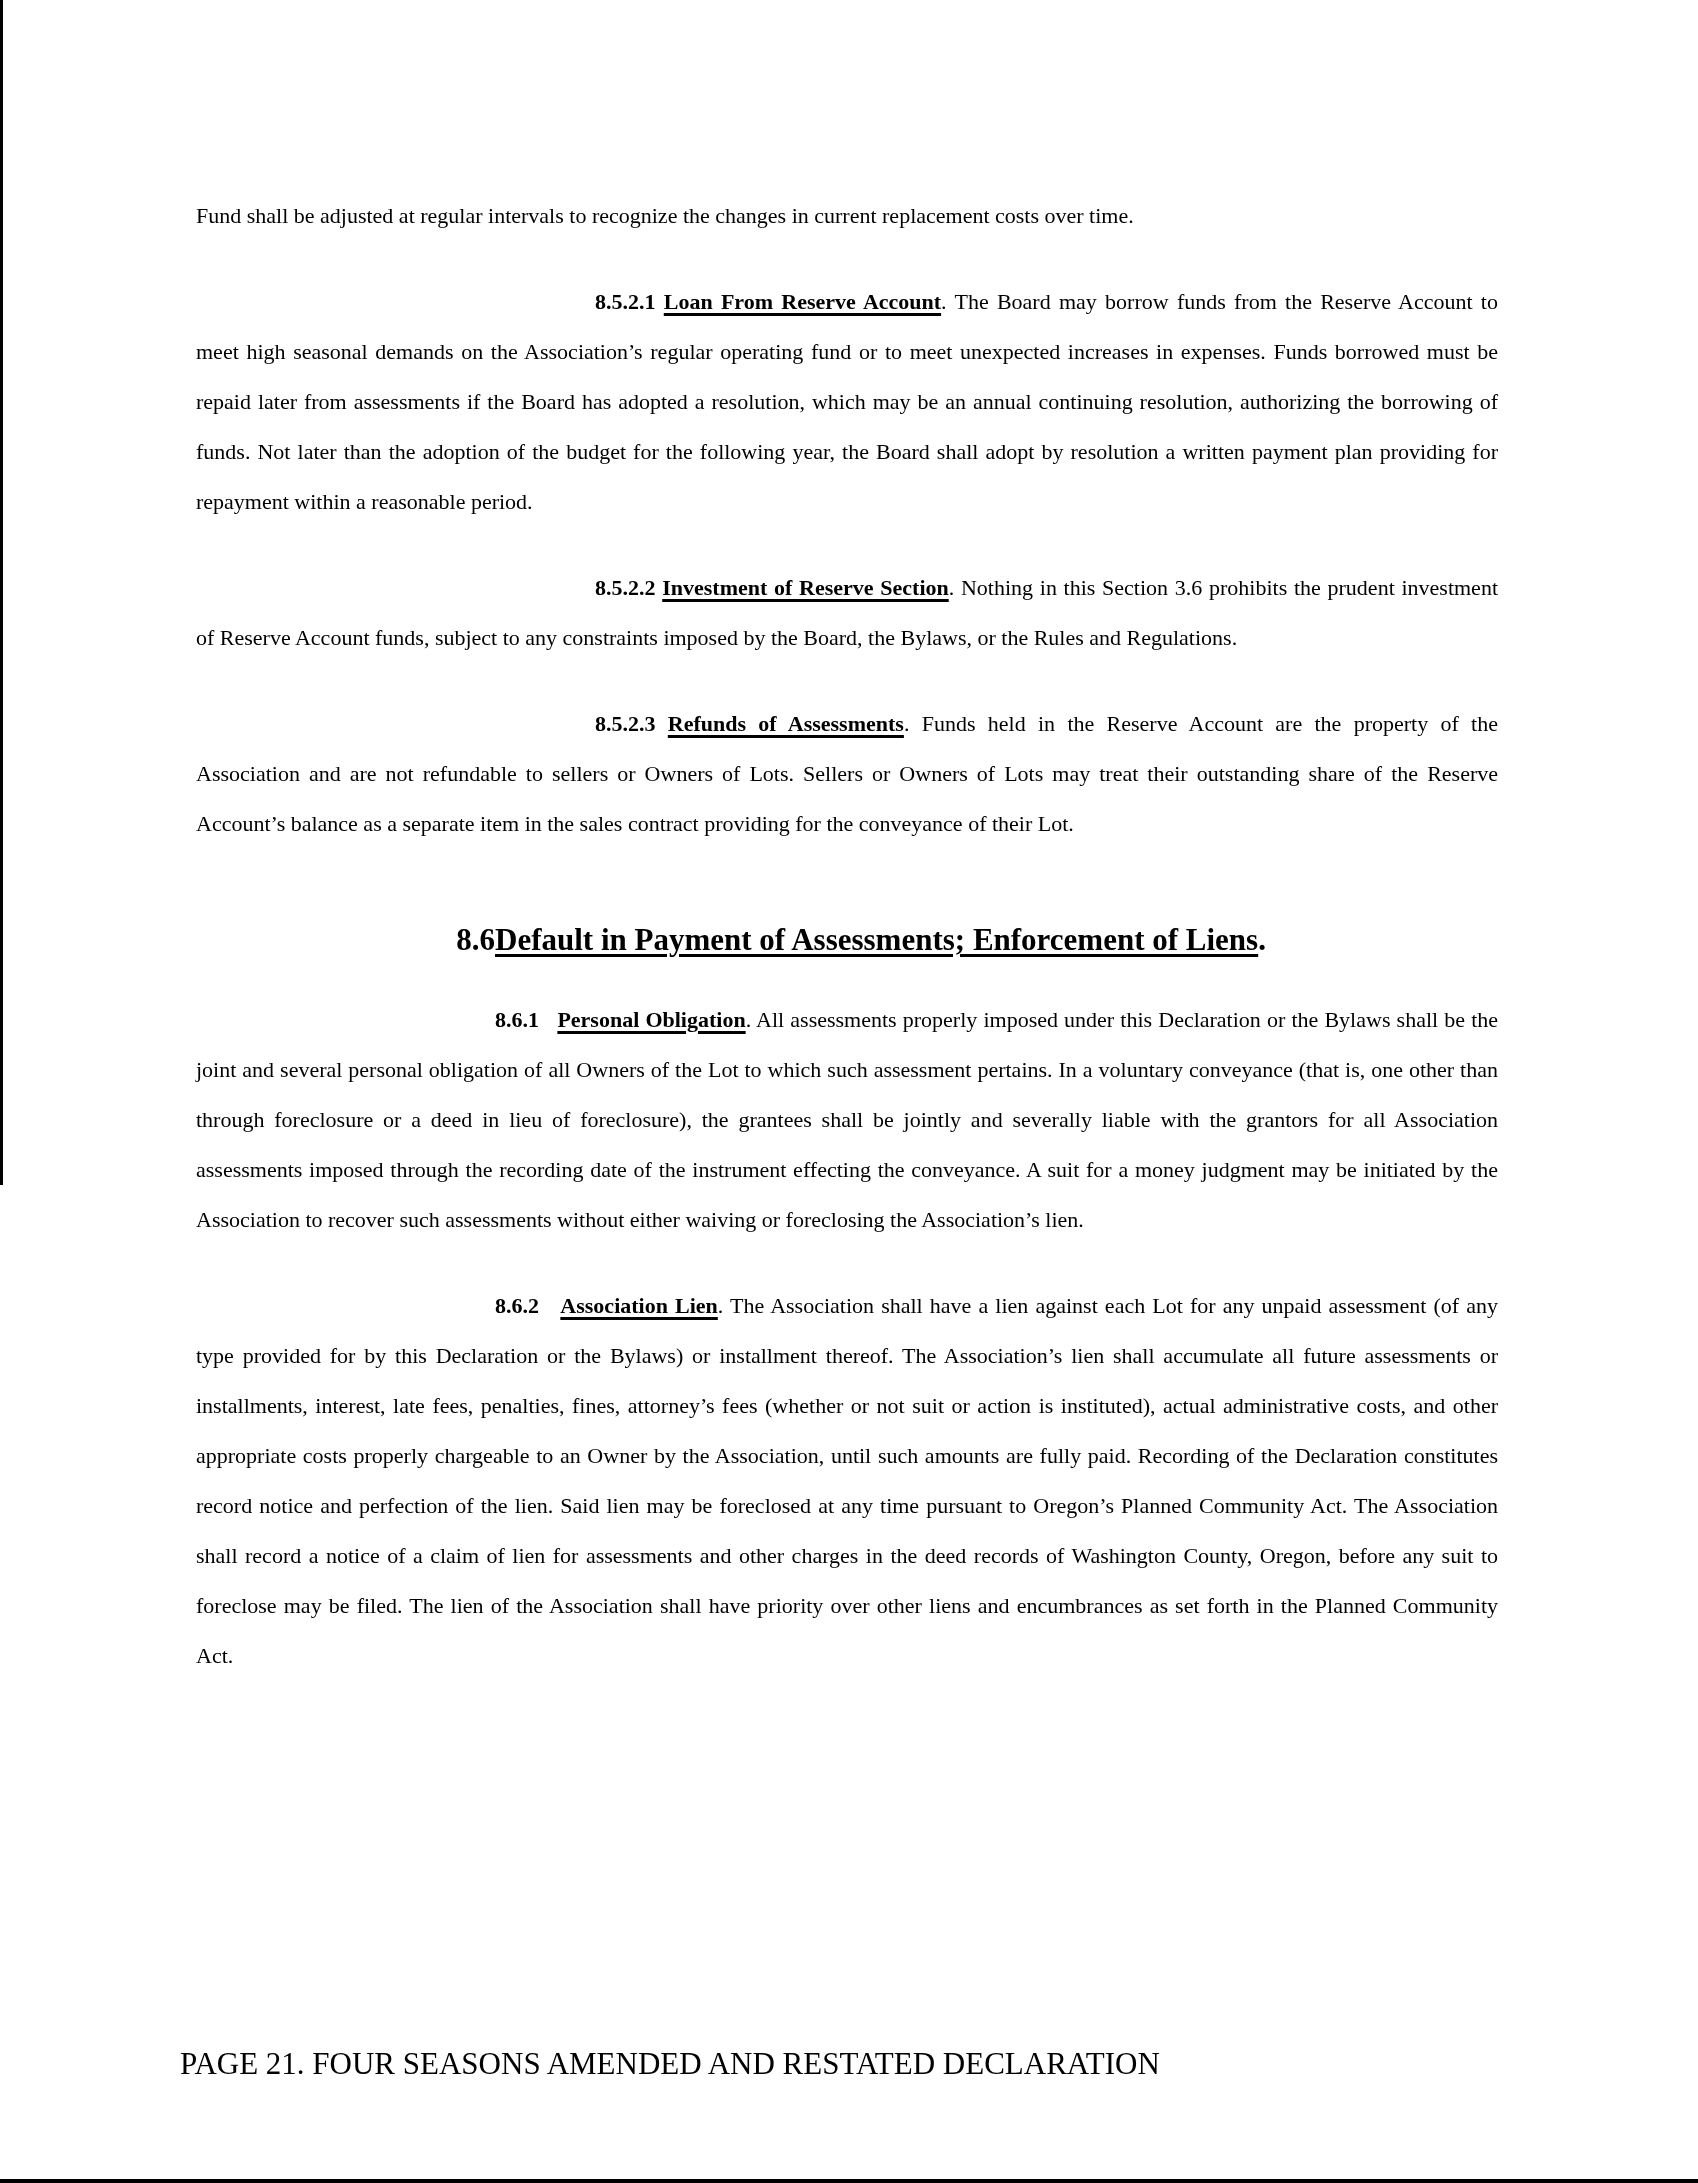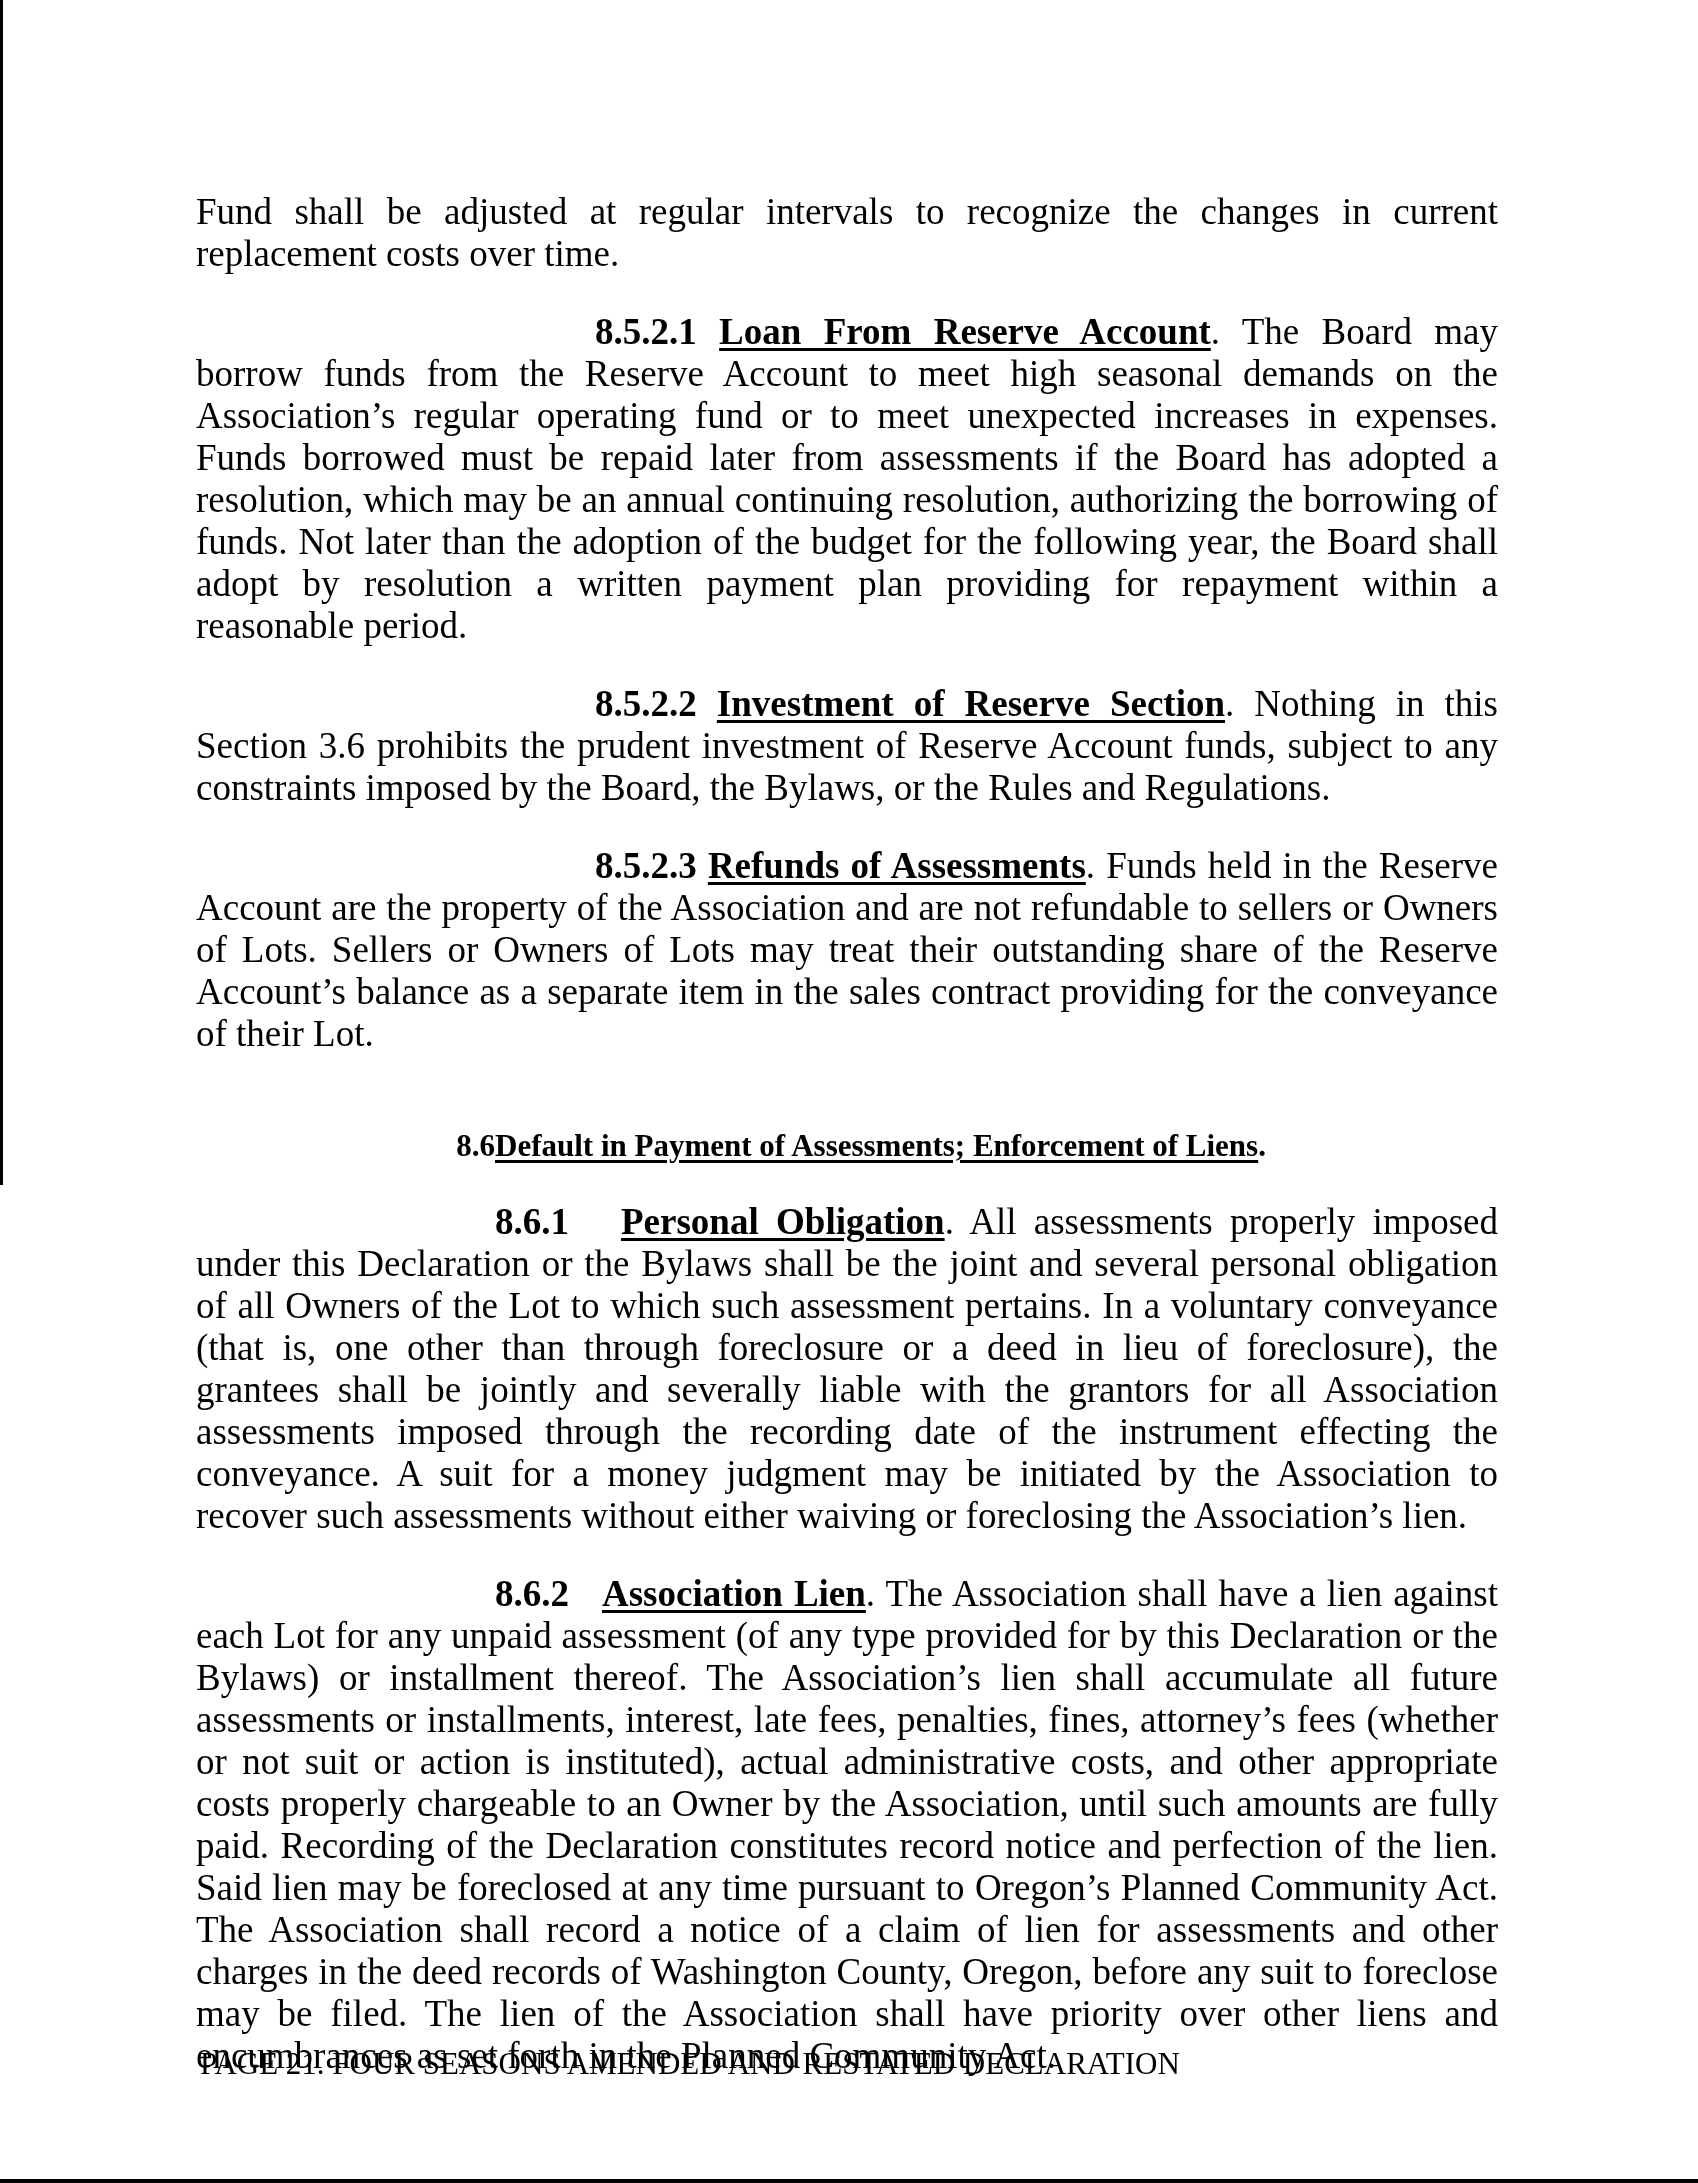--- a/index.html
+++ b/index.html
@@ -32,22 +32,22 @@
       background: #000;
     }
     .page {
       position: absolute;
       left: 196px;
       top: 191px;
       width: 1302px;
     }
     p {
       margin: 0;
-      font-size: 37px;
-      line-height: 42px;
+      font-size: 22px;
+      line-height: 50px;
       text-align: justify;
     }
     .indent {
       text-indent: 399px;
     }
     .indent-3 {
       text-indent: 299px;
     }
     .num {
       font-weight: bold;
@@ -66,21 +66,21 @@
       font-weight: bold;
       padding-left: 199px;
     }
     .heading-86 .h-num {
       display: inline-block;
       width: 100px;
       text-align: right;
     }
     .footer {
       position: absolute;
-      left: 200px;
+      left: 180px;
       top: 2045px;
       font-size: 31px;
       line-height: 38px;
       white-space: nowrap;
     }
   </style>
 </head>
 <body>
 
 <div class="left-border"></div>

